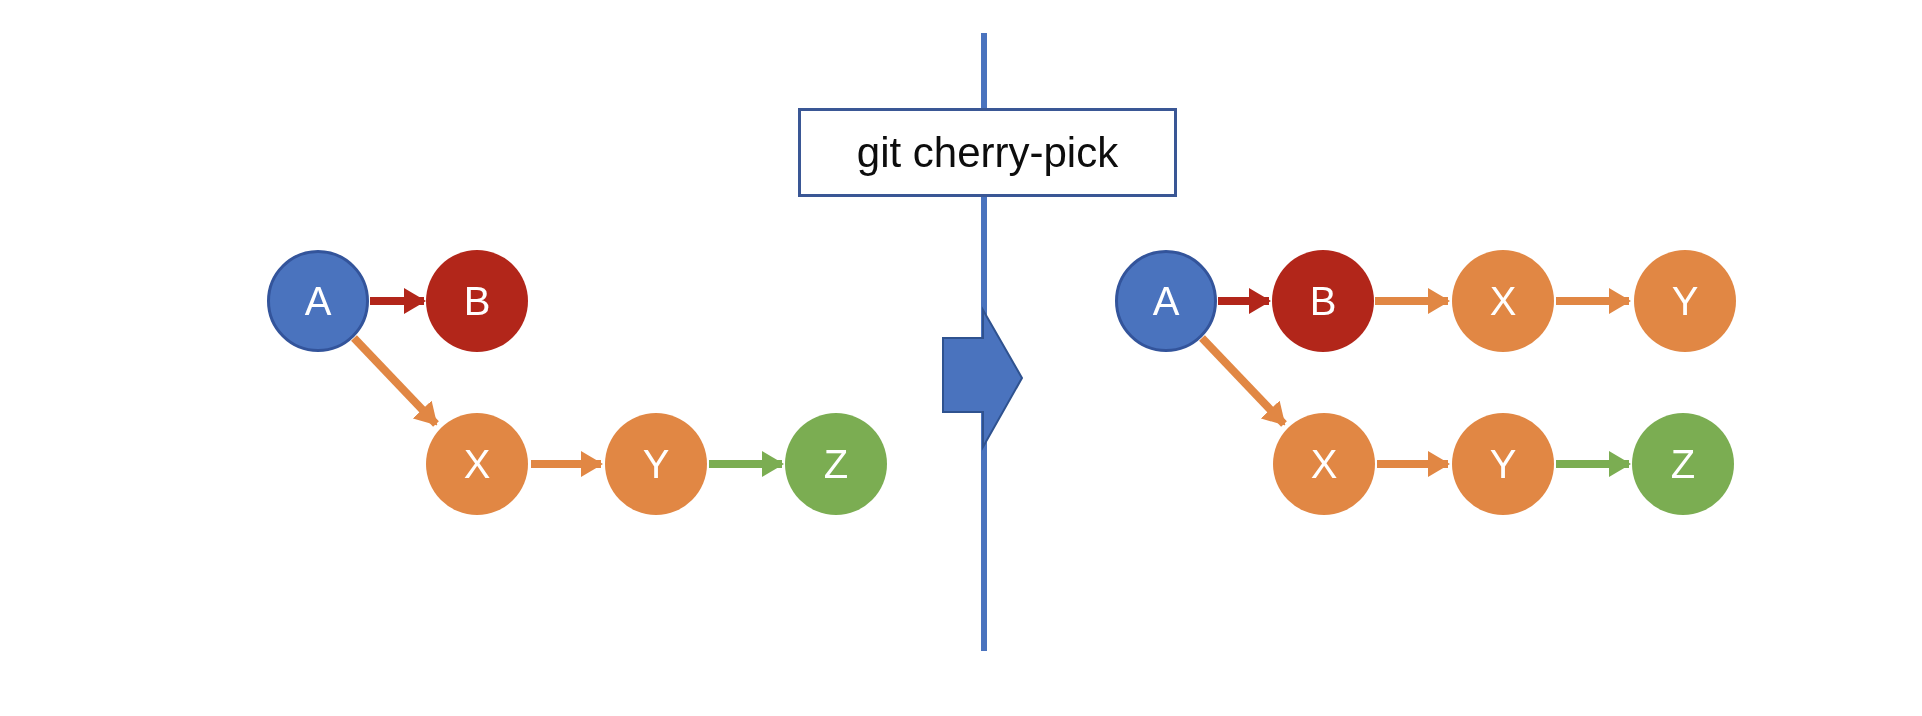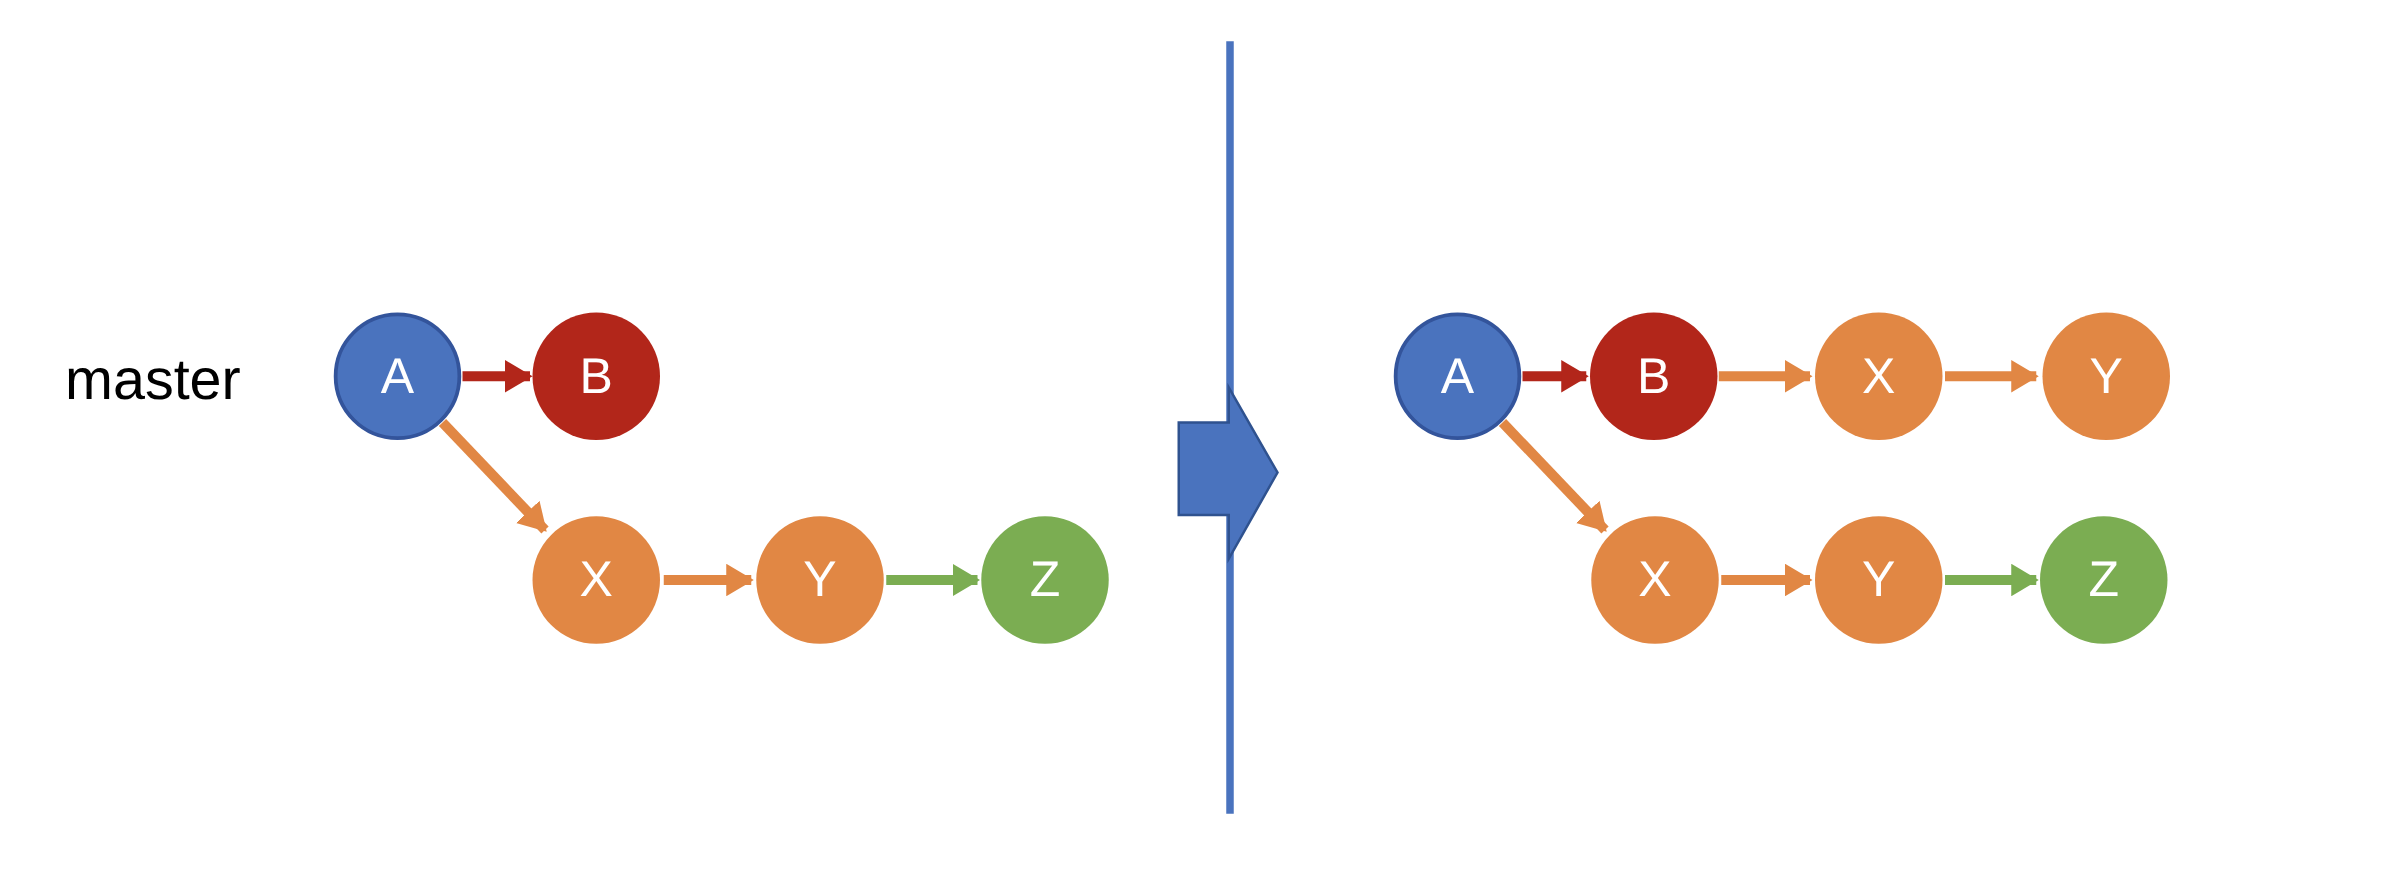--- a/index.html
+++ b/index.html
@@ -89,22 +89,24 @@
     <line x1="709" y1="464" x2="782" y2="464" stroke-width="8" marker-end="url(#m-green)" stroke="#7BAD52"></line>
 
     <line x1="1218" y1="301" x2="1269" y2="301" stroke-width="8" marker-end="url(#m-red)" stroke="#B2261A"></line>
     <line x1="1375" y1="301" x2="1448" y2="301" stroke-width="8" marker-end="url(#m-orange)" stroke="#E18744"></line>
     <line x1="1556" y1="301" x2="1629" y2="301" stroke-width="8" marker-end="url(#m-orange)" stroke="#E18744"></line>
     <line x1="1202" y1="338" x2="1284" y2="424" stroke-width="8" marker-end="url(#m-orange)" stroke="#E18744"></line>
     <line x1="1377" y1="464" x2="1448" y2="464" stroke-width="8" marker-end="url(#m-orange)" stroke="#E18744"></line>
     <line x1="1556" y1="464" x2="1629" y2="464" stroke-width="8" marker-end="url(#m-green)" stroke="#7BAD52"></line>
   </svg>
 
+  <div class="caption-box" style="border-color: rgb(58, 87, 149);">
+    <span class="caption-text">git cherry-pick</span>
+  </div>
 
-  <div class="branch-label" style="left: 52px; top: 276px; color: rgb(0, 0, 0);">master</div>
 
   <div class="node bordered" style="left: 267px; top: 250px; background-color: rgb(74, 115, 190); border-color: rgb(51, 84, 155);">A</div>
   <div class="node" style="left: 426px; top: 250px; background-color: rgb(178, 38, 26);">B</div>
   <div class="node" style="left: 426px; top: 413px; background-color: rgb(225, 135, 68);">X</div>
   <div class="node" style="left: 605px; top: 413px; background-color: rgb(225, 135, 68);">Y</div>
   <div class="node" style="left: 785px; top: 413px; background-color: rgb(123, 173, 82);">Z</div>
 
   <div class="node bordered" style="left: 1115px; top: 250px; background-color: rgb(74, 115, 190); border-color: rgb(51, 84, 155);">A</div>
   <div class="node" style="left: 1272px; top: 250px; background-color: rgb(178, 38, 26);">B</div>
   <div class="node" style="left: 1452px; top: 250px; background-color: rgb(225, 135, 68);">X</div>

